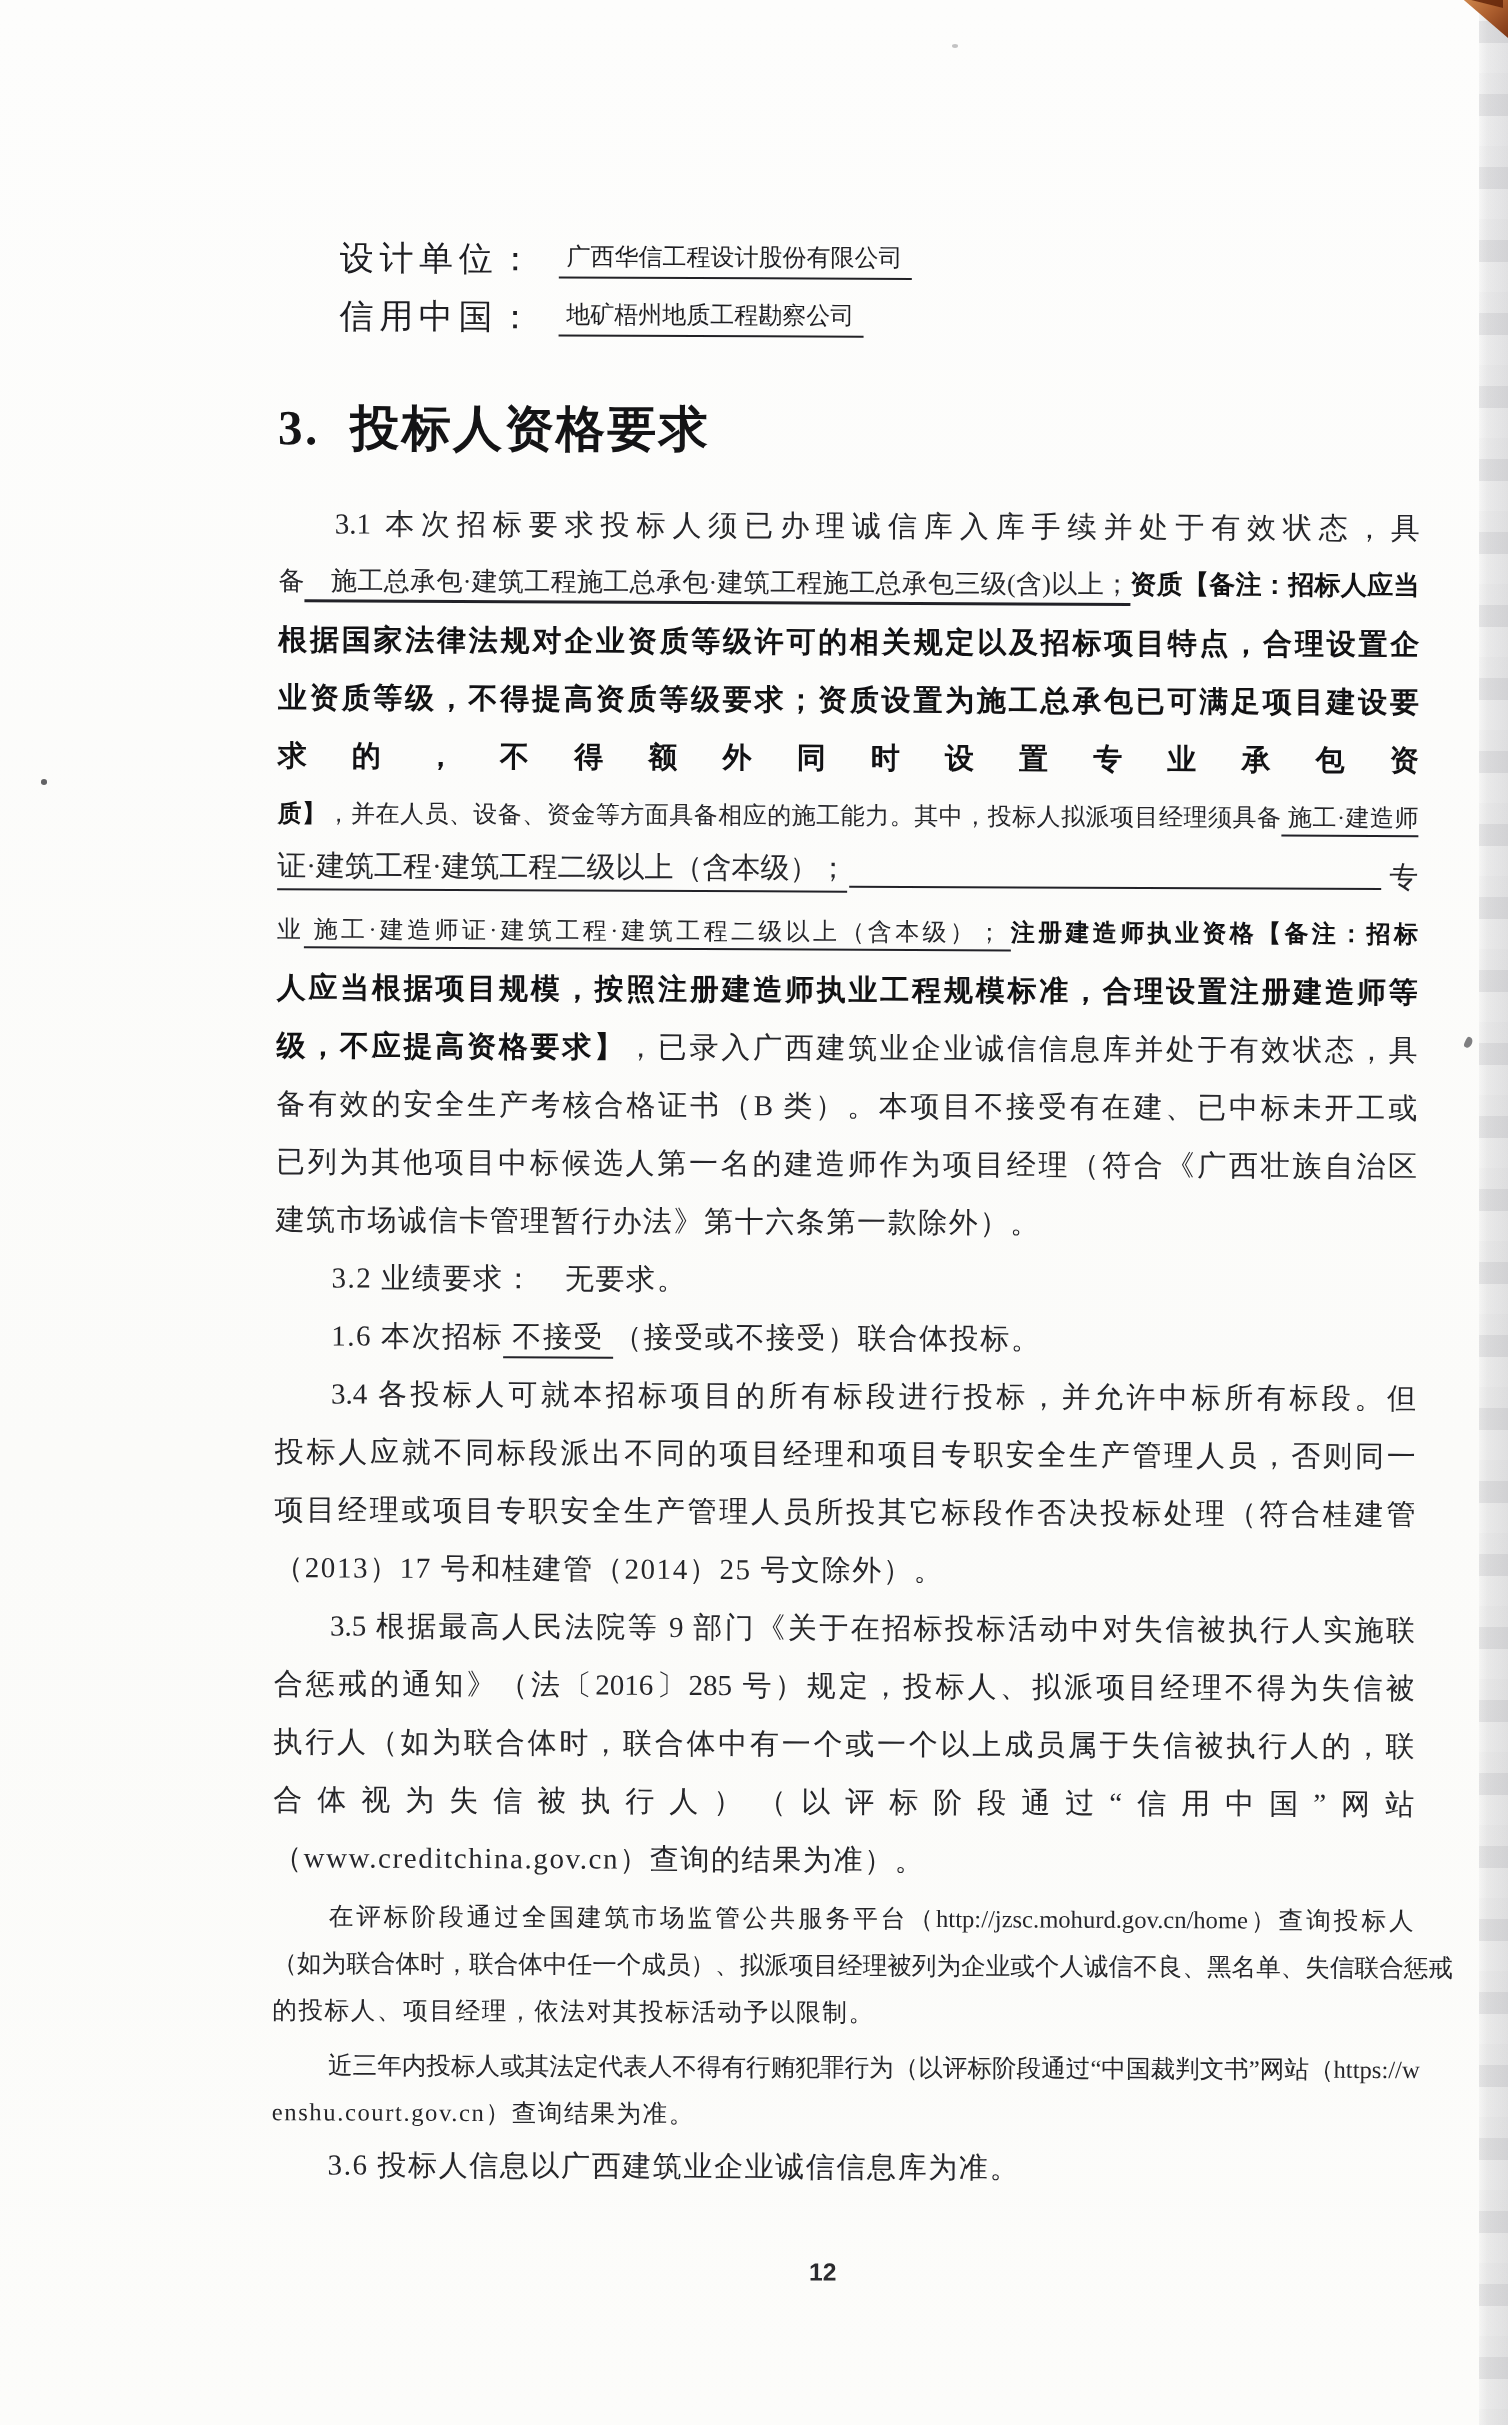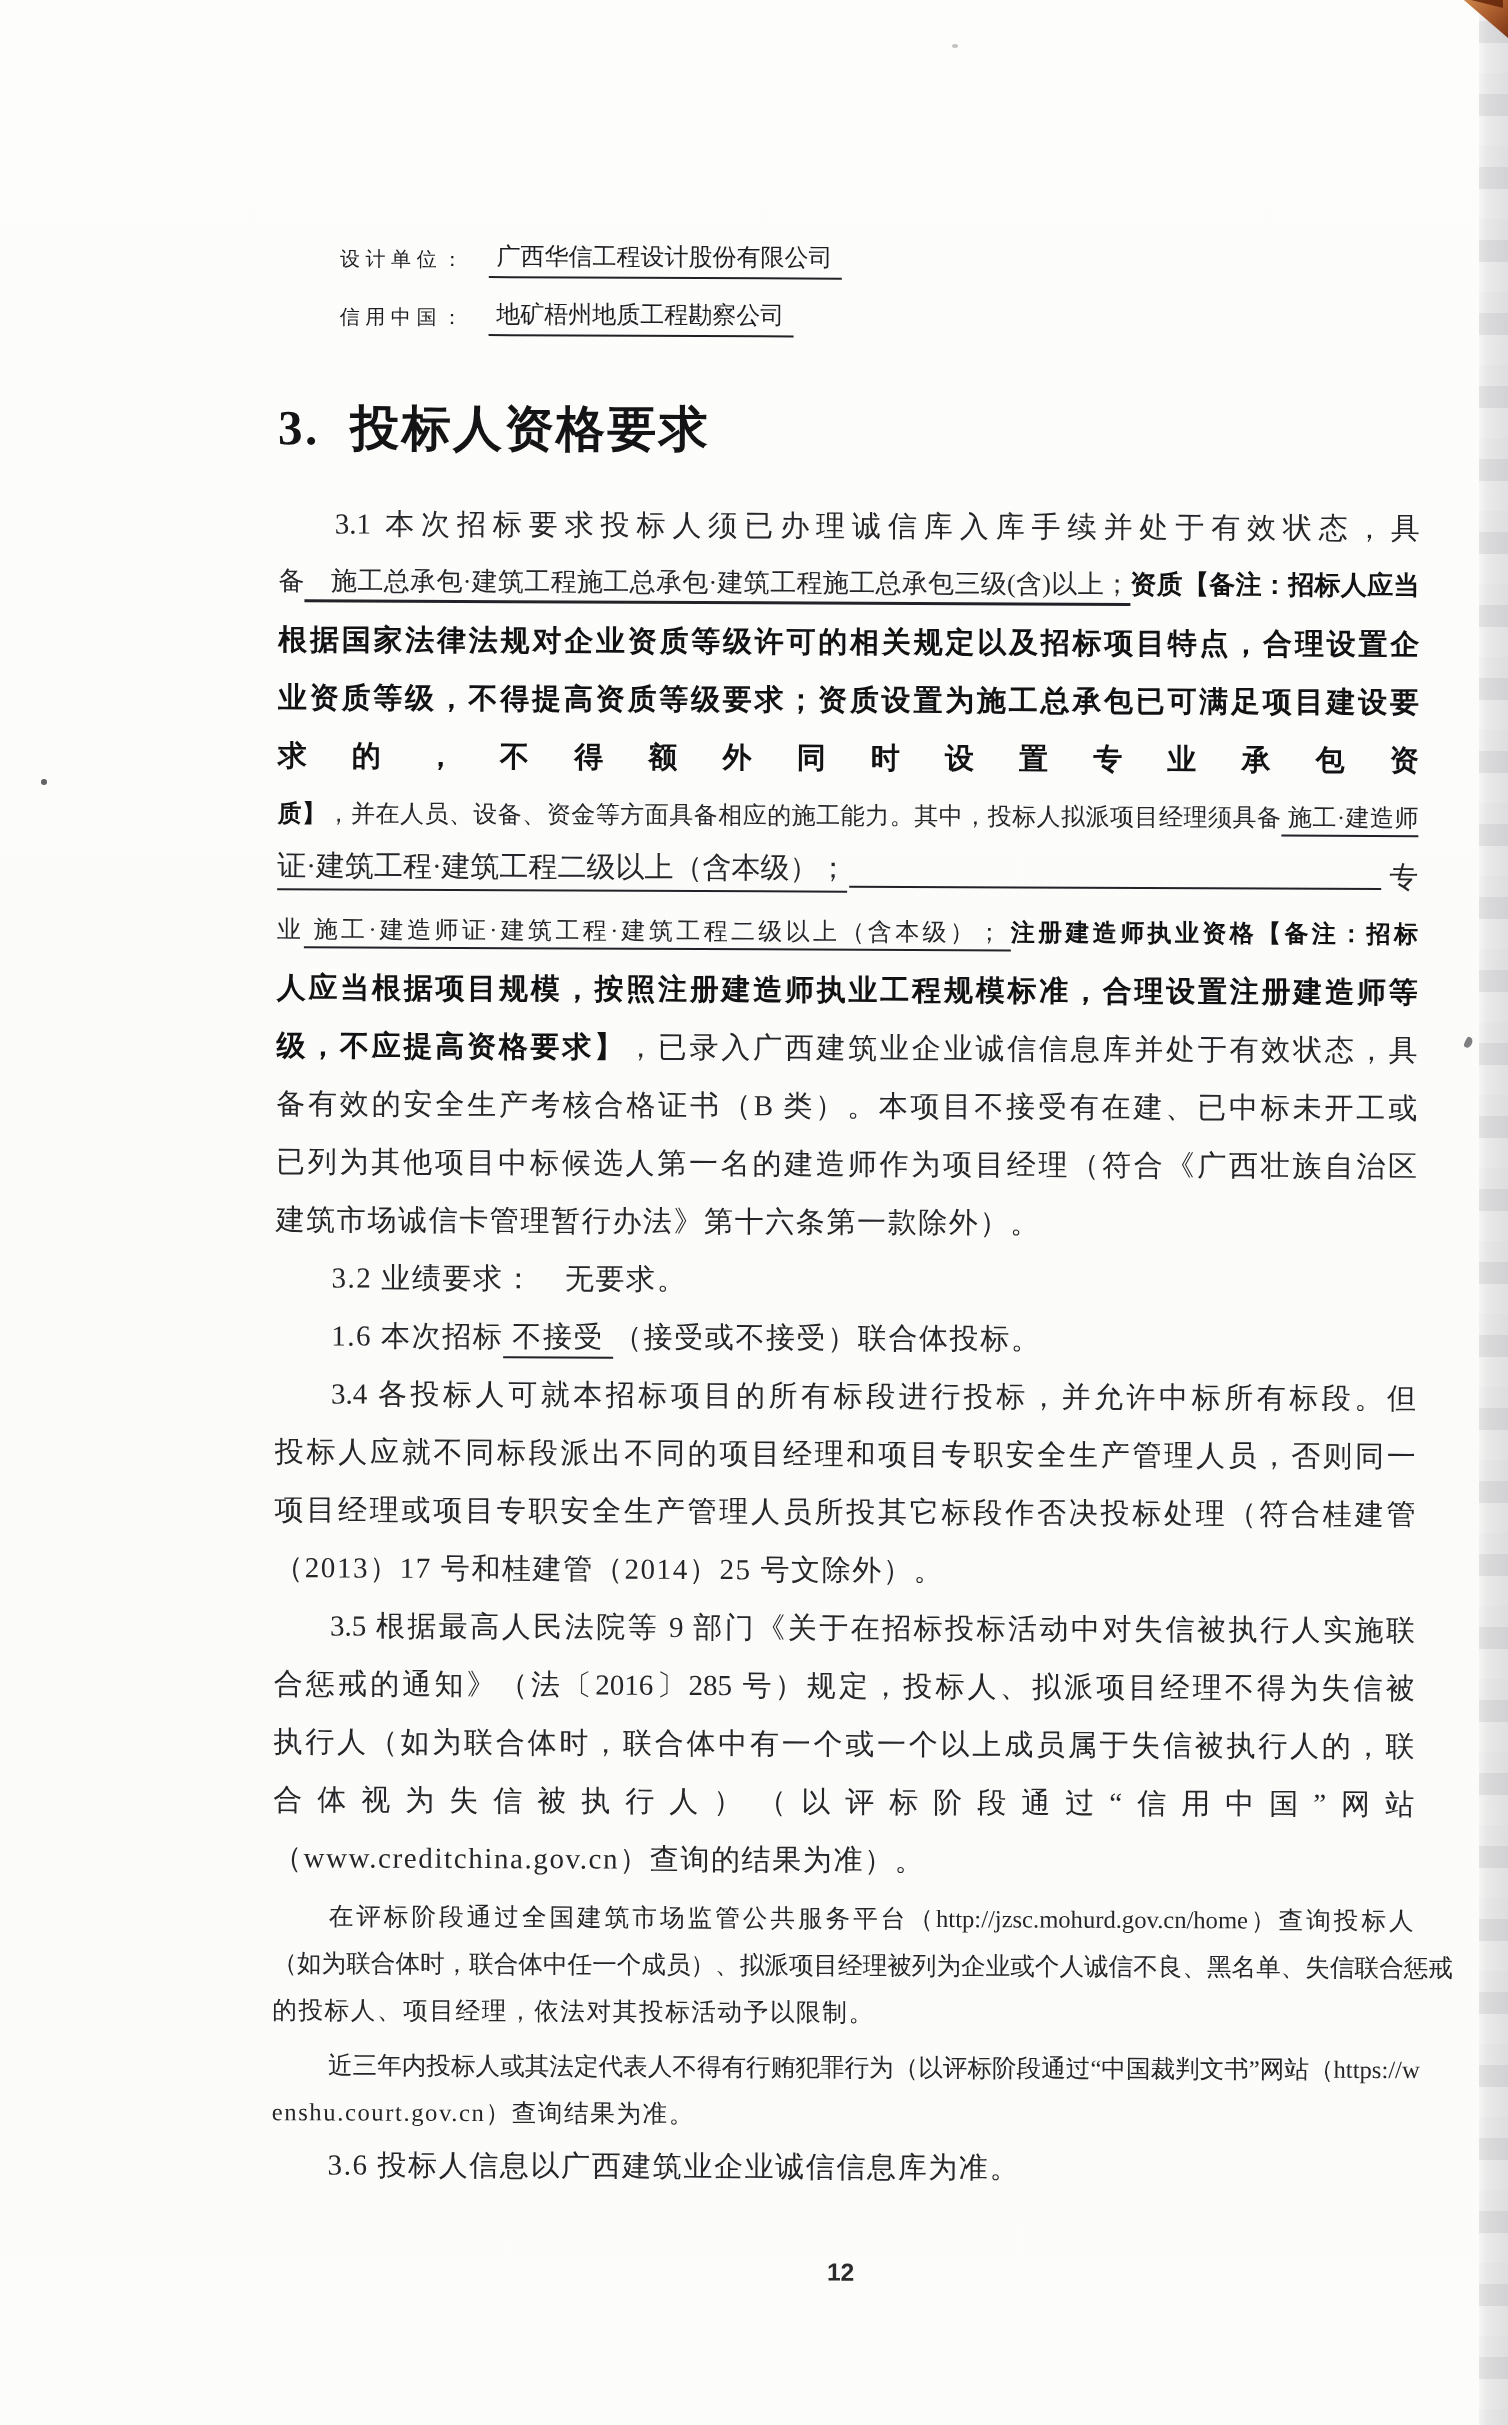--- a/index.html
+++ b/index.html
@@ -33,21 +33,21 @@
   
   .speck{position:absolute;background:#3c3c40;border-radius:50%;}
   .speck.s1{left:41px;top:779px;width:6.3px;height:5.6px;opacity:.8;}
   .speck.s2{left:1465px;top:1037px;width:7.1px;height:11px;border-radius:40% 60% 60% 40%;transform:rotate(24deg);opacity:.65;}
   .speck.s3{left:952px;top:44px;width:6.3px;height:4px;opacity:.30;}
   .tilt{position:absolute;left:0;top:0;width:1508px;height:2426px;transform:rotate(.25deg);transform-origin:238px 238px;}
 
   
   .hdr{position:absolute;left:340px;top:229px;}
   .hdr-row{height:58px;display:flex;align-items:center;}
-  .hdr-label{font-size:20px;letter-spacing:5.6px;color:#1e1e22;white-space:nowrap;}
+  .hdr-label{font-size:34px;letter-spacing:5.6px;color:#1e1e22;white-space:nowrap;}
   .hdr-value{
     font-size:24px;color:#1e1e22;white-space:nowrap;
     border-bottom:2.4px solid #222226;padding:0 9.5px 3.2px 8px;margin-left:20.6px;
   }
   
   .heading{
     position:absolute;left:279px;top:395px;margin:0;
     font-size:49px;font-weight:bold;color:#141416;
     letter-spacing:2.4px;word-spacing:16px;white-space:nowrap;
   }
@@ -63,21 +63,21 @@
   .ln.ind{text-indent:56px;}
   .ln .b{font-weight:700;color:#121214;}
   .ln .u{border-bottom:2.4px solid #222228;padding-bottom:4px;}
   .ln .uthick{border-bottom-width:3.2px;}
   
   .ln.flx{display:flex;align-items:flex-end;text-align-last:auto;padding-bottom:9.5px;height:48px;}
   .ln.flx span{line-height:1.25;}
   .ln.flx .u{padding-bottom:4.8px;}
   .ln.flx .fill{flex:1;border-bottom:2.4px solid #222228;height:8px;margin:0 8px 4.8px 1.6px;}
   .pageno{
-    position:absolute;left:818px;top:2256px;width:63px;text-align:center;
+    position:absolute;left:818px;top:2256px;width:63px;text-align:left;
     font-family:"Liberation Sans","DejaVu Sans",sans-serif;
     font-size:24.6px;font-weight:700;color:#2b2b2e;
   }
 </style>
 </head>
 <body>
 
 <div class="page">
   <div class="edge-strip"></div>
   <div class="corner"></div>

